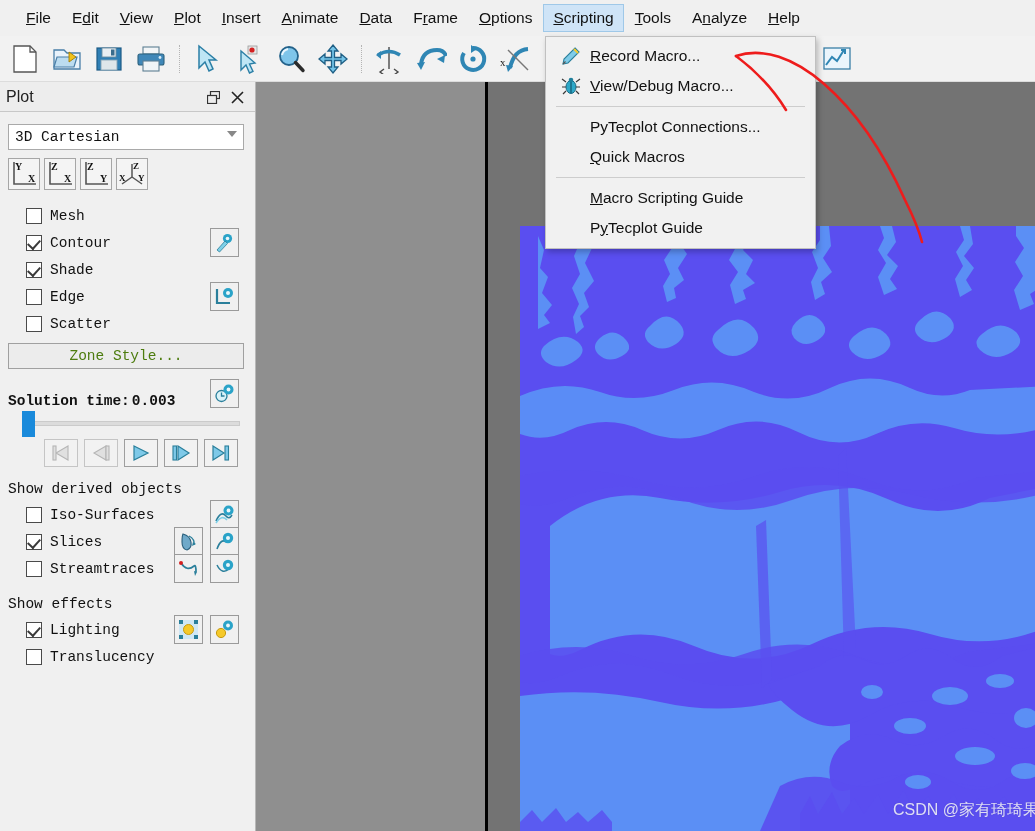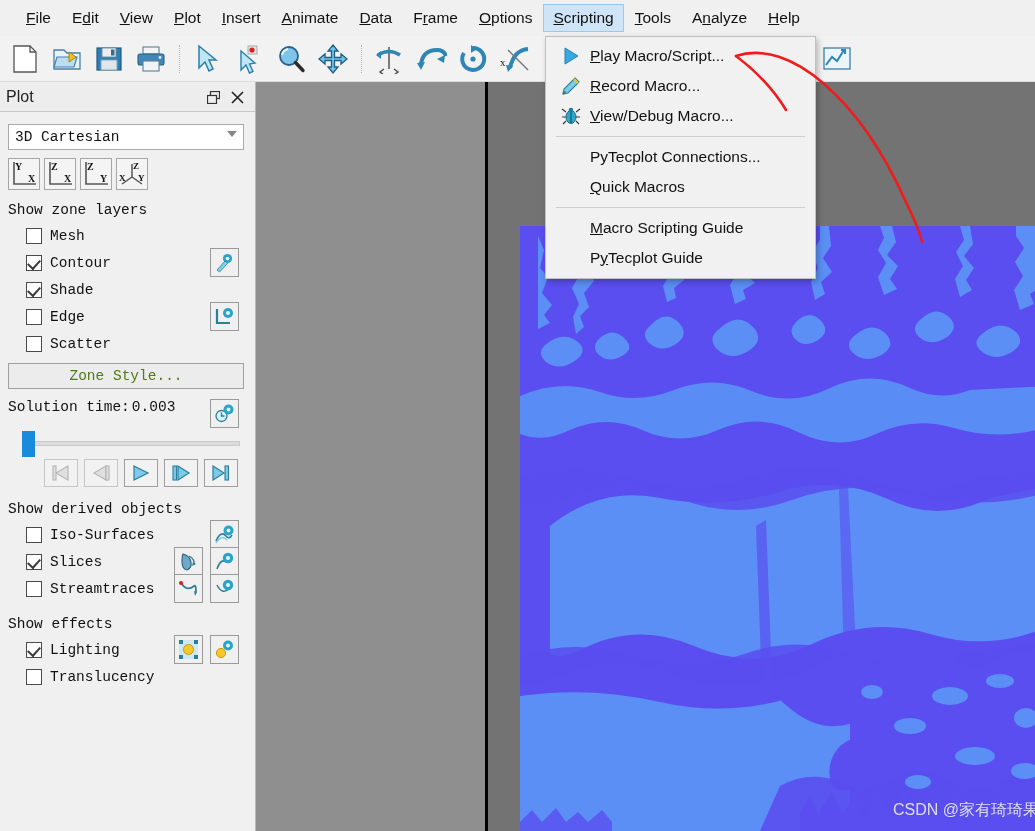--- a/index.html
+++ b/index.html
@@ -159,21 +159,21 @@
   .zone-style-btn {
     margin: 6px 0 10px 0;
     width: 236px; height: 26px;
     background: #ececec;
     border: 1px solid #a0a0a0;
     display: flex; align-items: center; justify-content: center;
     font-family: "Liberation Mono", monospace;
     font-size: 14.5px; color: #4d7c0f;
   }
 
-  .soltime-row { display: flex; align-items: flex-start; position: relative; height: 30px; }
+  .soltime-row { display: flex; align-items: flex-end; position: relative; height: 30px; font-weight: bold; }
   .soltime-txt {
     font-family: "Liberation Mono", monospace;
     font-size: 14.5px; color: #111;
   }
   .slider {
     position: relative; width: 232px; height: 16px;
     margin: 6px 0 8px 2px;
   }
   .slider .track {
     position: absolute; left: 14px; top: 6px; width: 216px; height: 5px;
@@ -548,21 +548,20 @@
         <div class="orient-btn">
           <svg width="30" height="30" viewBox="0 0 30 30">
               <path d="M15 5 v13 M15 18 L5 25 M15 18 L25 25" fill="none" stroke="#555" stroke-width="1.5"></path>
               <text x="16" y="10" font-family="Liberation Serif, serif" font-size="9" font-weight="bold" fill="#111">Z</text>
               <text x="2" y="22" font-family="Liberation Serif, serif" font-size="9" font-weight="bold" fill="#111">X</text>
               <text x="21" y="22" font-family="Liberation Serif, serif" font-size="9" font-weight="bold" fill="#111">Y</text>
             </svg>
         </div>
       </div>
 
-      <div class="sec-label">Show zone layers</div>
 
       <div class="cbrow">
         <div class="cb"></div>
         <div class="cblabel">Mesh</div>
       </div>
 
       <div class="cbrow">
         <div class="cb checked"></div>
         <div class="cblabel">Contour</div>
         <div class="cfg-btn" style="right:8px; top:-1px;">
@@ -729,28 +728,20 @@
       <div class="cbrow">
         <div class="cb"></div>
         <div class="cblabel">Translucency</div>
       </div>
 
     </div>
   </div>
 
   <div class="dropdown">
 
-    <div class="dd-item">
-      <div class="dd-icon">
-        <svg width="20" height="18" viewBox="0 0 20 18">
-            <path d="M4 1 L17 9 L4 17 z" fill="#3aa8e0" stroke="#2080b5" stroke-width="1"></path>
-          </svg>
-      </div>
-      <div class="dd-text"><u>P</u>lay Macro/Script...</div>
-    </div>
 
     <div class="dd-item">
       <div class="dd-icon">
         <svg width="20" height="20" viewBox="0 0 20 20">
             <path d="M14 2 L18 6 L7 17 L2 18 L3 13 z" fill="#7ecbe8" stroke="#2a7f9b" stroke-width="1.1"></path>
             <path d="M13 3 L17 7" stroke="#f5c92a" stroke-width="2"></path>
             <path d="M2 18 L4.5 15.5" stroke="#555" stroke-width="1.2"></path>
           </svg>
       </div>
       <div class="dd-text"><u>R</u>ecord Macro...</div>

